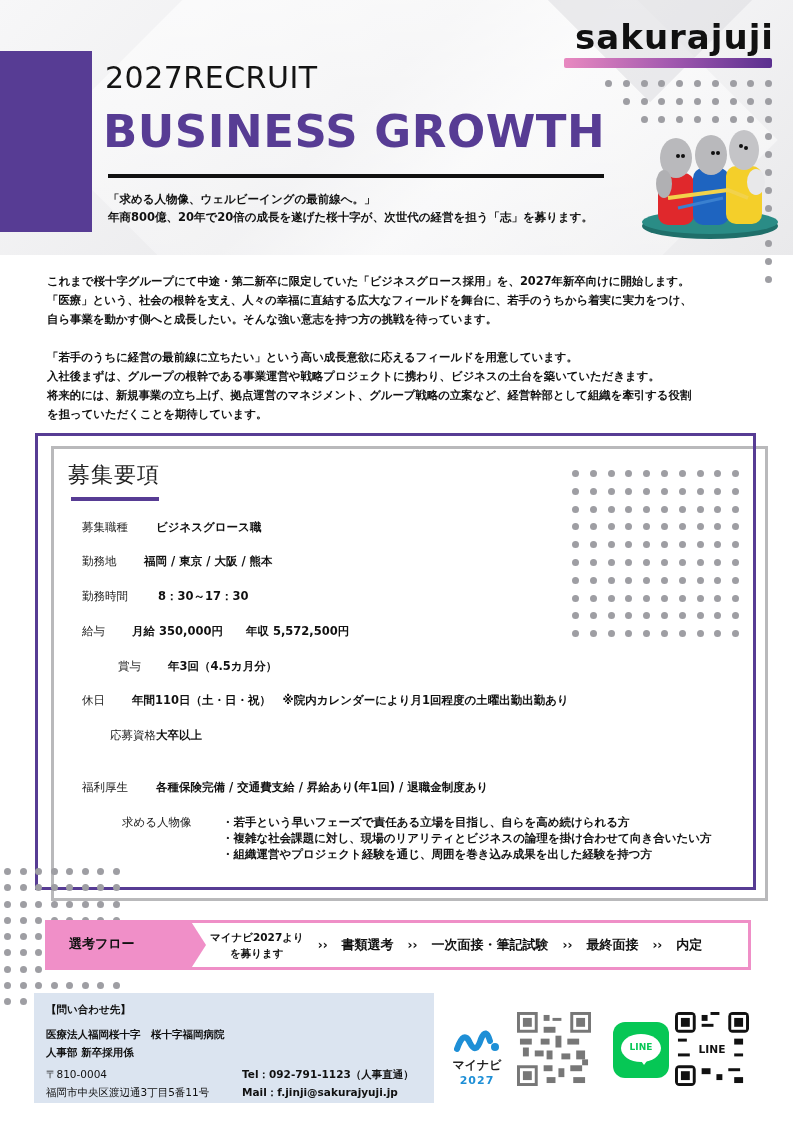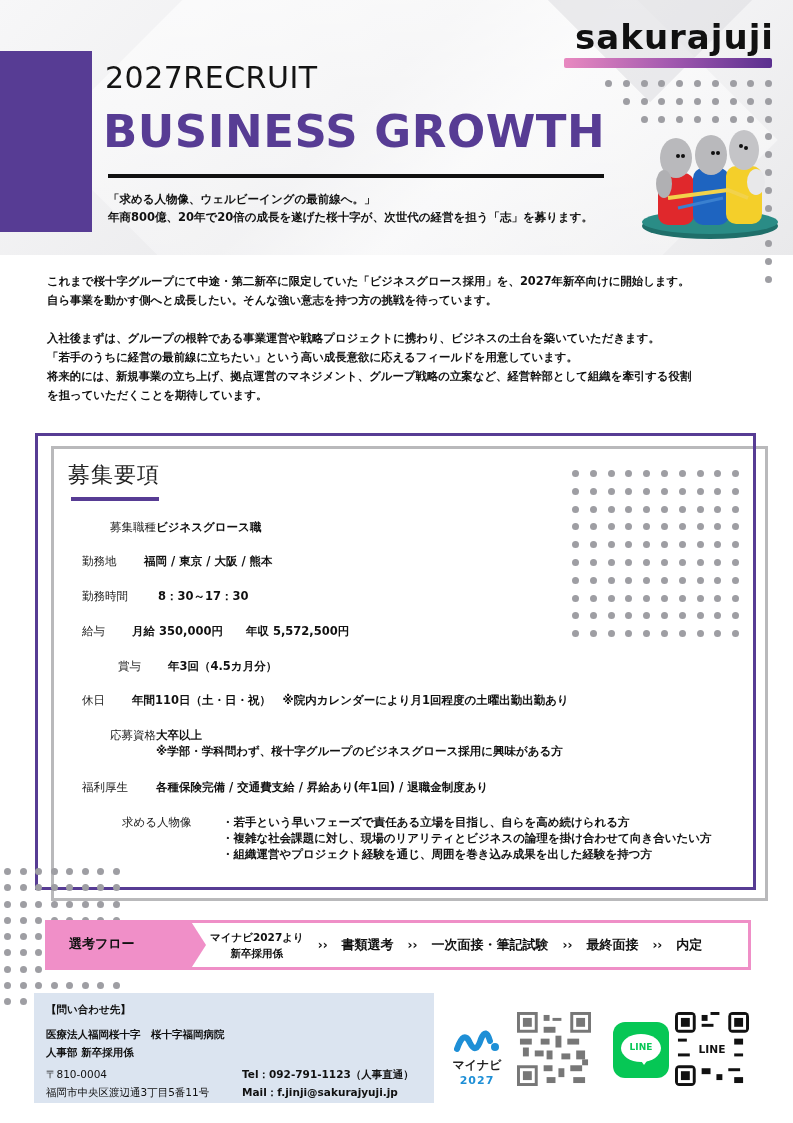--- a/index.html
+++ b/index.html
@@ -240,25 +240,26 @@
     <circle cx="108" cy="20" r="2" fill="#111"></circle>
   <ellipse cx="26" cy="56" rx="8" ry="14" fill="#b0b0b3"></ellipse>
   <ellipse cx="118" cy="54" rx="9" ry="13" fill="#e8e8ea"></ellipse>
   <path d="M30 70 L90 62 L110 70" stroke="#f2d24b" stroke-width="4" fill="none"></path>
   <path d="M40 80 L85 70" stroke="#3a80d0" stroke-width="3" fill="none"></path>
 </svg>
 
 <div class="intro">
   <p>
     <span style="display:block">これまで桜十字グループにて中途・第二新卒に限定していた「ビジネスグロース採用」を、2027年新卒向けに開始します。</span>
+    <span style="display:block">「医療」という、社会の根幹を支え、人々の幸福に直結する広大なフィールドを舞台に、若手のうちから着実に実力をつけ、</span>
     <span style="display:block">自ら事業を動かす側へと成長したい。そんな強い意志を持つ方の挑戦を待っています。</span>
   </p>
   <p>
+    <span style="display:block">「若手のうちに経営の最前線に立ちたい」という高い成長意欲に応えるフィールドを用意しています。</span>
     <span style="display:block">入社後まずは、グループの根幹である事業運営や戦略プロジェクトに携わり、ビジネスの土台を築いていただきます。</span>
-    <span style="display:block">「若手のうちに経営の最前線に立ちたい」という高い成長意欲に応えるフィールドを用意しています。</span>
     <span style="display:block">将来的には、新規事業の立ち上げ、拠点運営のマネジメント、グループ戦略の立案など、経営幹部として組織を牽引する役割</span>
     <span style="display:block">を担っていただくことを期待しています。</span>
   </p>
 </div>
 
 <div class="box-gray"></div>
 <div class="box-fill"></div>
 <div class="box-purple"></div>
 
 <div class="dots" id="dots-box" style="left:572px; top:470px; grid-template-columns: repeat(10, 17.8px); row-gap: 10.8px;">
@@ -361,21 +362,21 @@
     <span></span>
     <span></span>
     <span></span>
     <span></span>
   </div>
 
 <div class="req-title">募集要項</div>
 <div class="req-title-bar"></div>
 
 <div class="req-row" style="top:519px;">
-  <span class="req-label" style="width:74px;text-align:right;">募集職種</span>
+  <span class="req-label" style="width:74px;">募集職種</span>
   <span class="req-value">
       <div>ビジネスグロース職</div>
     </span>
 </div>
 <div class="req-row" style="top:553px;">
   <span class="req-label" style="width:62px;">勤務地</span>
   <span class="req-value">
       <div>福岡 / 東京 / 大阪 / 熊本</div>
     </span>
 </div>
@@ -396,21 +397,20 @@
     </span>
 </div>
 <div class="req-row" style="top:692px;">
   <span class="req-label" style="width:50px;">休日</span>
   <span class="req-value" style="white-space:pre"><div>年間110日（土・日・祝）　※院内カレンダーにより月1回程度の土曜出勤出勤あり</div></span>
 </div>
 <div class="req-row" style="top:727px;">
   <span class="req-label" style="width:74px;text-align:right;">応募資格</span>
   <span class="req-value">
     <div>大卒以上</div>
-    <div>※学部・学科問わず、桜十字グループのビジネスグロース採用に興味がある方</div>
   </span>
 </div>
 <div class="req-row" style="top:779px;">
   <span class="req-label" style="width:74px;">福利厚生</span>
   <span class="req-value">
       <div>各種保険完備 / 交通費支給 / 昇給あり(年1回) / 退職金制度あり</div>
     </span>
 </div>
 <div class="req-row" style="top:814px;">
   <span class="req-label" style="width:100px;margin-left:40px;">求める人物像</span>
@@ -496,21 +496,21 @@
     <span></span>
   </div>
 
 <div class="flow">
   <div class="flow-head">
     <span class="flow-head-label">選考フロー</span>
   </div>
   <div class="flow-steps">
     <div class="flow-step small">
       <div>マイナビ2027より</div>
-      <div>新卒採用係</div>
+      <div>を募ります</div>
     </div>
     <span class="flow-sep">››</span>
     <div class="flow-step">書類選考</div>
     <span class="flow-sep">››</span>
     <div class="flow-step">一次面接・筆記試験</div>
     <span class="flow-sep">››</span>
     <div class="flow-step">最終面接</div>
     <span class="flow-sep">››</span>
     <div class="flow-step">内定</div>
   </div>

